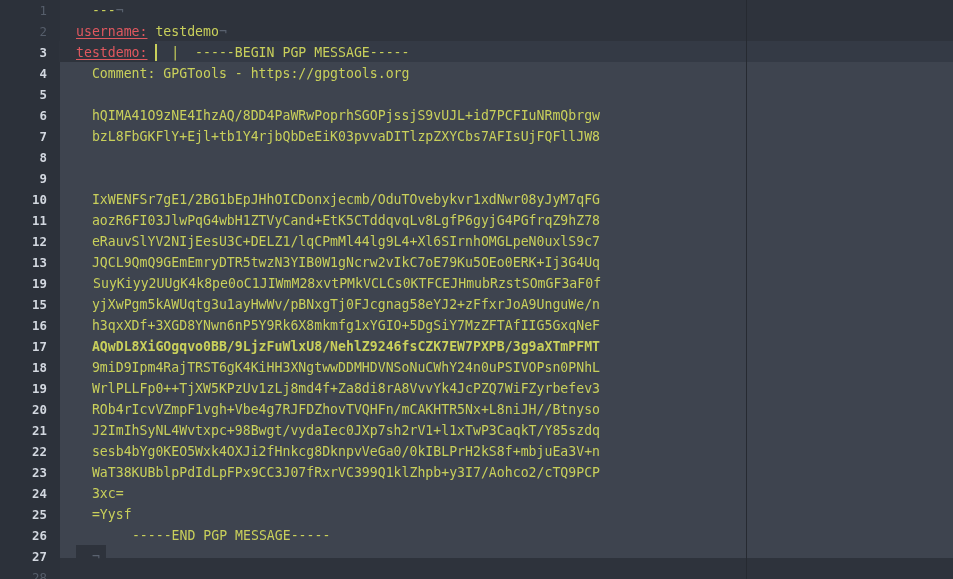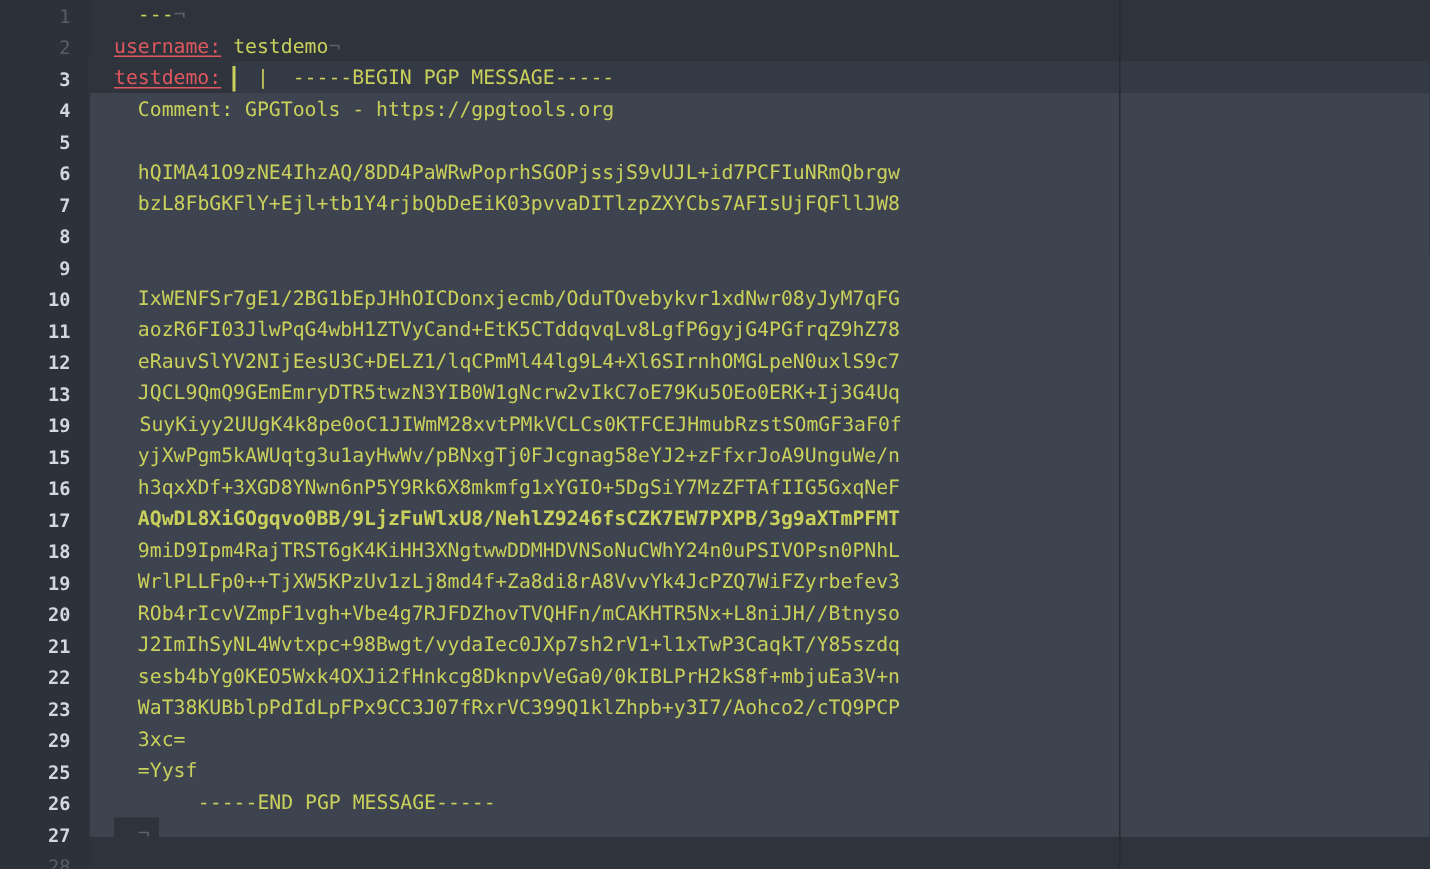--- a/index.html
+++ b/index.html
@@ -183,21 +183,21 @@
       <div class="row"><span class="lnum active">19</span><span class="code" style="left: 93px;"><span class="val">SuyKiyy2UUgK4k8pe0oC1JIWmM28xvtPMkVCLCs0KTFCEJHmubRzstSOmGF3aF0f</span></span></div>
       <div class="row"><span class="lnum active">15</span><span class="code" style="left: 91.9px;"><span class="val">yjXwPgm5kAWUqtg3u1ayHwWv/pBNxgTj0FJcgnag58eYJ2+zFfxrJoA9UnguWe/n</span></span></div>
       <div class="row"><span class="lnum active">16</span><span class="code" style="left: 91.9px;"><span class="val">h3qxXDf+3XGD8YNwn6nP5Y9Rk6X8mkmfg1xYGIO+5DgSiY7MzZFTAfIIG5GxqNeF</span></span></div>
       <div class="row"><span class="lnum active">17</span><span class="code" style="left: 91.9px; font-weight: bold;"><span class="val">AQwDL8XiGOgqvo0BB/9LjzFuWlxU8/NehlZ9246fsCZK7EW7PXPB/3g9aXTmPFMT</span></span></div>
       <div class="row"><span class="lnum active">18</span><span class="code" style="left: 91.9px;"><span class="val">9miD9Ipm4RajTRST6gK4KiHH3XNgtwwDDMHDVNSoNuCWhY24n0uPSIVOPsn0PNhL</span></span></div>
       <div class="row"><span class="lnum active">19</span><span class="code" style="left: 91.9px;"><span class="val">WrlPLLFp0++TjXW5KPzUv1zLj8md4f+Za8di8rA8VvvYk4JcPZQ7WiFZyrbefev3</span></span></div>
       <div class="row"><span class="lnum active">20</span><span class="code" style="left: 91.9px;"><span class="val">ROb4rIcvVZmpF1vgh+Vbe4g7RJFDZhovTVQHFn/mCAKHTR5Nx+L8niJH//Btnyso</span></span></div>
       <div class="row"><span class="lnum active">21</span><span class="code" style="left: 91.9px;"><span class="val">J2ImIhSyNL4Wvtxpc+98Bwgt/vydaIec0JXp7sh2rV1+l1xTwP3CaqkT/Y85szdq</span></span></div>
       <div class="row"><span class="lnum active">22</span><span class="code" style="left: 91.9px; text-align: center;"><span class="val">sesb4bYg0KEO5Wxk4OXJi2fHnkcg8DknpvVeGa0/0kIBLPrH2kS8f+mbjuEa3V+n</span></span></div>
       <div class="row"><span class="lnum active">23</span><span class="code" style="left: 91.9px;"><span class="val">WaT38KUBblpPdIdLpFPx9CC3J07fRxrVC399Q1klZhpb+y3I7/Aohco2/cTQ9PCP</span></span></div>
-      <div class="row"><span class="lnum active">29</span><span class="code" style="left: 91.9px;"><span class="val">3xc=</span></span></div>
+      <div class="row"><span class="lnum active">24</span><span class="code" style="left: 91.9px;"><span class="val">3xc=</span></span></div>
       <div class="row"><span class="lnum active">25</span><span class="code" style="left: 91.9px;"><span class="val">=Yysf</span></span></div>
       <div class="row"><span class="lnum active">26</span><span class="code" style="left: 91.9px; margin-left: 40px;"><span class="val">-----END PGP MESSAGE-----</span></span></div>
       <div class="row"><span class="lnum active">27</span><span class="code" style="left: 91.9px;"><span class="eol">¬</span></span></div>
       <div class="row"><span class="lnum">28</span><span class="code" style="left: 76px;"></span></div>
     </div>
 
   <div class="caret"></div>
 </div>
 
 </body></html>

